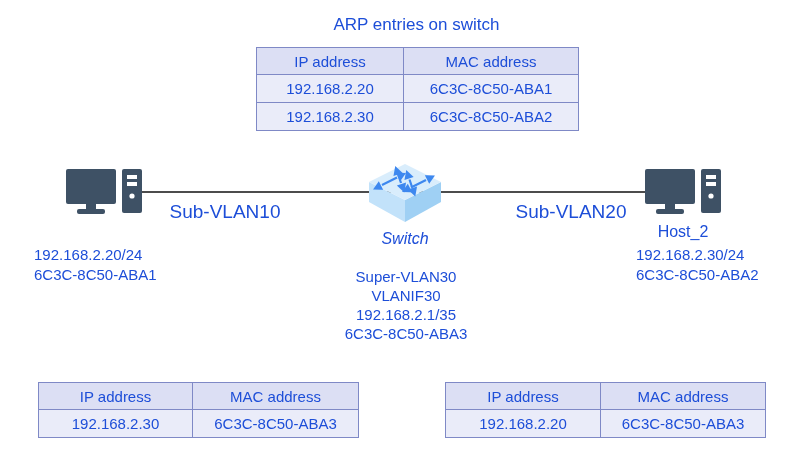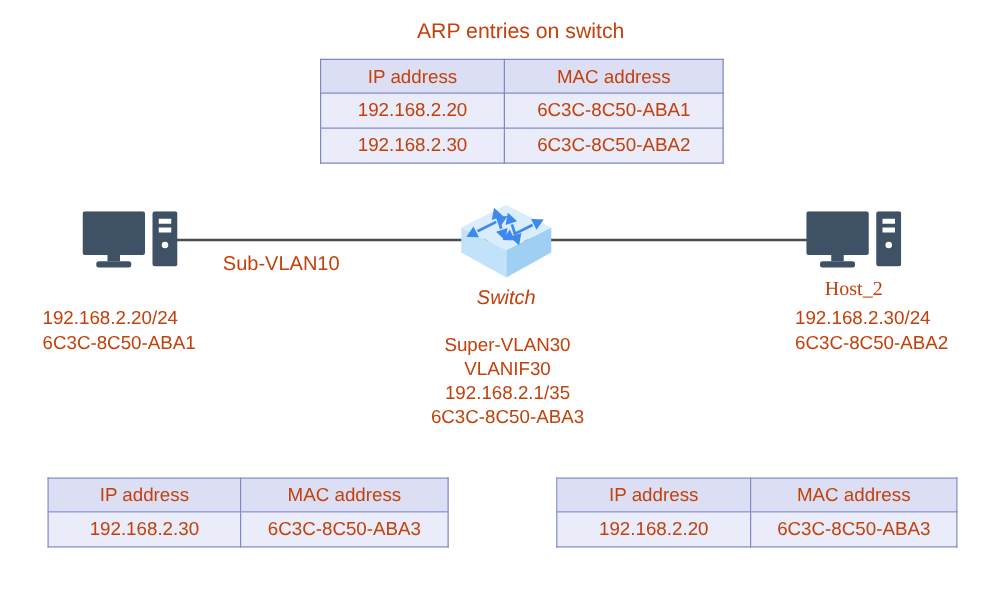--- a/index.html
+++ b/index.html
@@ -1,24 +1,24 @@
 <!DOCTYPE html>
 <html><head>
 <meta charset="utf-8">
 <style>
   html,body{margin:0;padding:0;background:#ffffff;}
   #canvas{
     position:relative;width:800px;height:473px;background:#ffffff;
-    font-family:"Liberation Sans", sans-serif;color:#c2410c;overflow:hidden;
+    font-family:"Liberation Sans", sans-serif;color:#1d4ed8;overflow:hidden;
   }
   .abs{position:absolute;}
   .center{text-align:center;}
   .title{font-size:17px;line-height:20px;}
   .node-label{font-size:16px;line-height:19px;}
-  .link-label{font-size:16px;line-height:19px;}
+  .link-label{font-size:19px;line-height:19px;}
   .detail{font-size:15px;line-height:20px;}
   .b{font-weight:bold;}
   table.arp{
     position:absolute;border-collapse:collapse;table-layout:fixed;
     font-size:15px;text-align:center;
   }
   table.arp th, table.arp td{
     border:1px solid #7f89c6;padding:0 4px;overflow:hidden;white-space:nowrap;
   }
   table.arp th{background:#dcdff4;font-weight:normal;height:26px;}
@@ -95,22 +95,23 @@
         <polygon points="0,-3 5.5,0 0,3" transform="translate(34.8,23) rotate(71.57)"></polygon>
         <polygon points="0,-3 5.5,0 0,3" transform="translate(30.7,11.5) rotate(251.57)"></polygon>
         <line x1="42.5" y1="17.5" x2="45" y2="25"></line>
         <polygon points="0,-3 5.5,0 0,3" transform="translate(45.8,27) rotate(71.57)"></polygon>
         <polygon points="0,-3 5.5,0 0,3" transform="translate(41.7,15.5) rotate(251.57)"></polygon>
       </g>
     </svg>
   </div>
 
   <div class="abs link-label center" style="left:155px;top:202px;width:140px;">Sub-VLAN10</div>
+  <div class="abs link-label center" style="left:501px;top:202px;width:140px;">Sub-VLAN20</div>
 
-  <div class="abs node-label center" style="left:633px;top:222px;width:100px;font-family:Liberation Serif, serif;">Host_2</div>
+  <div class="abs node-label center" style="left:633px;top:222px;width:100px;">Host_2</div>
   <div class="abs node-label center" style="left:355px;top:229px;width:100px;font-style:italic;">Switch</div>
 
   <div class="abs detail" style="left:34px;top:245px;">
     <div>192.168.2.20/24</div>
     <div>6C3C-8C50-ABA1</div>
   </div>
   <div class="abs detail" style="left:636px;top:245px;">
     <div>192.168.2.30/24</div>
     <div>6C3C-8C50-ABA2</div>
   </div>

